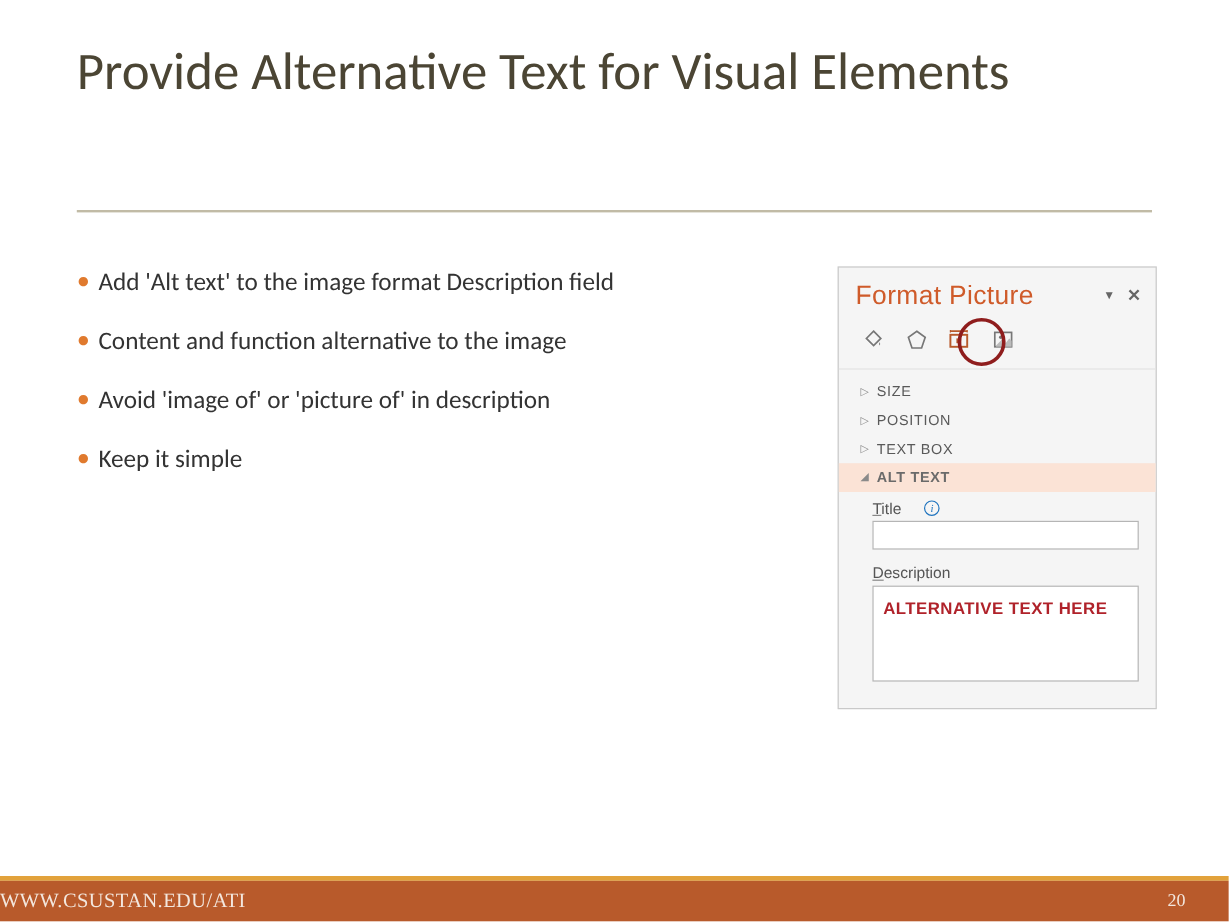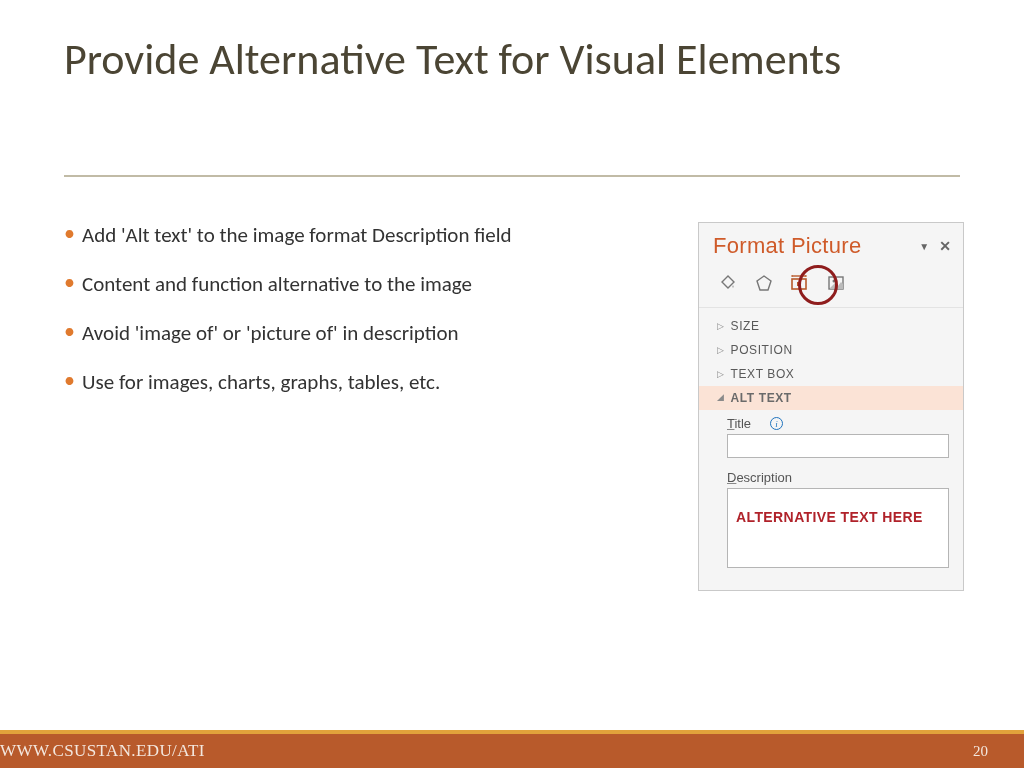--- a/index.html
+++ b/index.html
@@ -24,42 +24,42 @@
   .sections { padding:6px 0 12px 0; }
   .sect { padding:5px 14px 5px 18px; font-size:12px; letter-spacing:0.6px; color:#595959; display:flex; align-items:center; gap:6px; }
   .tri { font-size:9px; color:#8a8a8a; }
   .sect.open { background:#fbe3d6; color:#6a6a6a; }
   .sect.open .tri { color:#8a8a8a; transform:translateY(-1px); }
   .sect-body { padding:6px 14px 10px 28px; }
   .lbl { font-size:13px; color:#555; margin-bottom:3px; display:flex; align-items:center; gap:19px;}
   .lbl .u { text-decoration:underline; text-decoration-color:#888; }
   .info-dot { width:13px;height:13px;border-radius:50%;border:1px solid #1e73be;color:#1e73be;font-size:9px;display:inline-flex;align-items:center;justify-content:center;font-style:italic;font-family:Georgia,serif;}
   .txt-in { width:100%; height:24px; border:1px solid #b5b5b5; background:#fff; margin-bottom:12px; }
-  .desc-box { width:100%; height:80px; border:1px solid #b5b5b5; background:#fff; padding:20px 8px; color:#b0222a; font-weight:700; font-size:14px; letter-spacing:0.4px; }
+  .desc-box { width:100%; height:80px; border:1px solid #b5b5b5; background:#fff; padding:10px 8px; color:#b0222a; font-weight:700; font-size:14px; letter-spacing:0.4px; }
   .footer { position:absolute; left:0; right:0; bottom:0; height:34px; background:#b85a2b; }
   .footer-top { position:absolute; left:0; right:0; bottom:34px; height:4px; background:#e2a23b; }
   .footer-url { position:absolute; left:0; right:0; bottom:0; text-align:left; font-family:Georgia, "Times New Roman", serif; font-size:17px; color:#f3e7de; line-height:34px; letter-spacing:0.4px;}
   .page-num { position:absolute; right:36px; bottom:0; line-height:34px; color:#f3e7de; font-family:Georgia,serif; font-size:15px;}
 </style>
 </head>
 <body>
 
 <div class="slide">
 
   <div class="title-block">
     <h1 class="title">Provide Alternative Text for Visual Elements</h1>
   </div>
   <hr class="title-rule">
 
   <div class="body-row">
     <ul class="bullets">
       <li>Add 'Alt text' to the image format Description field</li>
       <li>Content and function alternative to the image</li>
       <li>Avoid 'image of' or 'picture of' in description</li>
-      <li>Use for images, charts, graphs, tables, etc.</li>
+      <li>Keep it simple</li>
     </ul>
 
     <div class="panel-wrap">
       <div class="panel">
         <div class="panel-head">
           <div class="panel-title">Format Picture</div>
           <div class="panel-head-ctrls">
             <span style="font-size:10px;">▼</span>
             <span style="font-weight:bold;">✕</span>
           </div>

